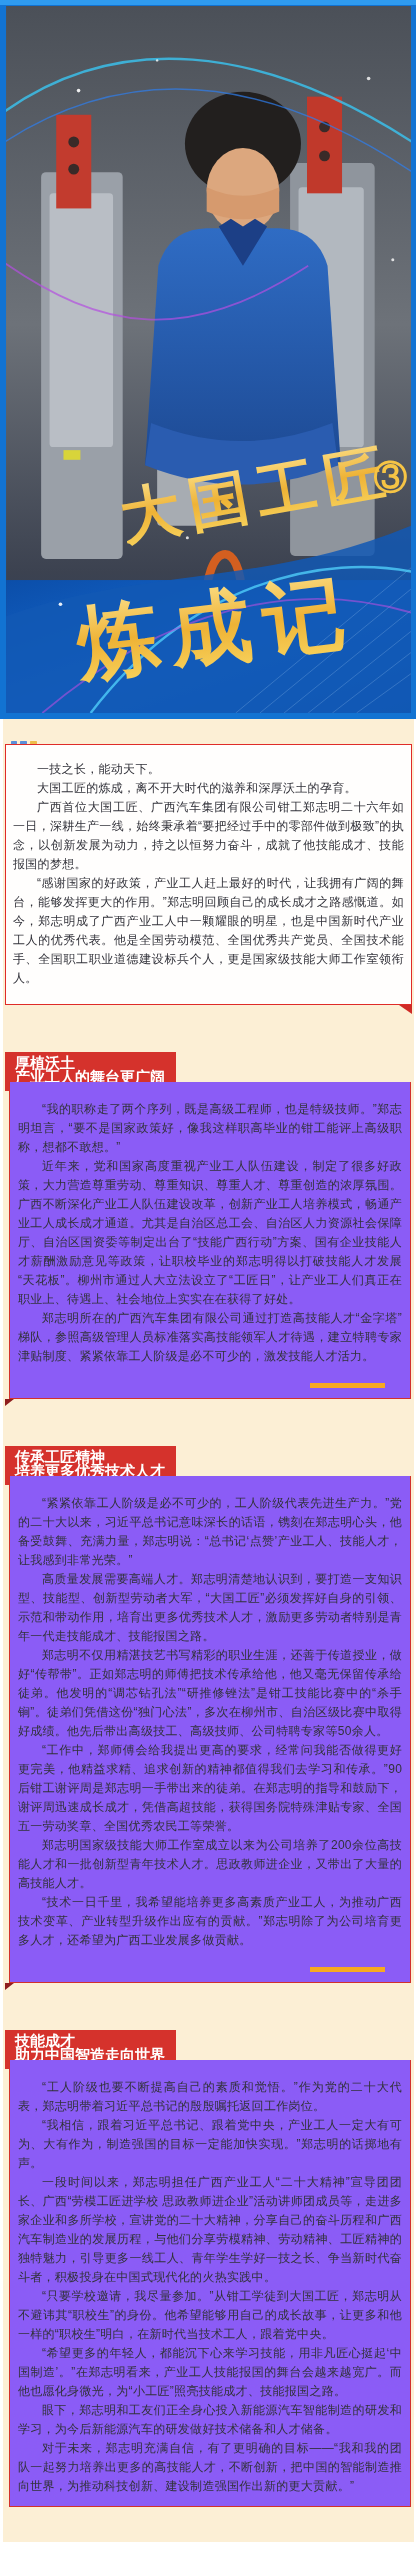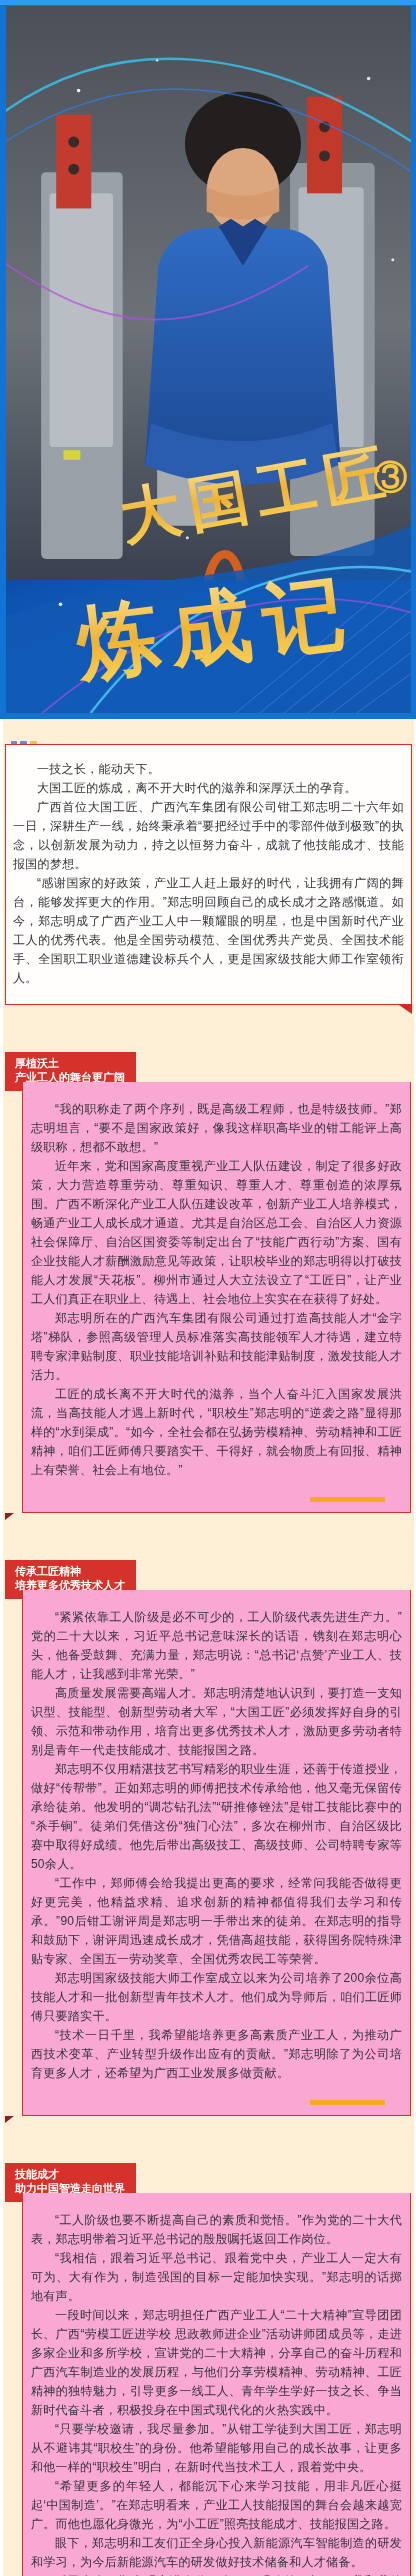--- a/index.html
+++ b/index.html
@@ -23,25 +23,25 @@
 
   
   .intro-box{position:relative;margin:0 1.8px;background:#fffefd;border:1.2px solid #df2b28;
              padding:15.7px 7.2px 15.7px 7.2px;box-sizing:border-box;}
   .intro-fold{position:absolute;right:-1.2px;bottom:-9.7px;width:0;height:0;
               border-top:9.7px solid #cf2b27;border-left:13.3px solid transparent;}
 
   
   .section{margin-top:47px;position:relative;}
   .badge{position:relative;z-index:0;display:inline-block;margin-left:2.4px;background:#d5322c;
-         color:#ffffff;font-weight:bold;font-size:11px;line-height:14px;
+         color:#ffffff;font-weight:bold;font-size:15px;line-height:14px;
          padding:4.2px 11px 7.2px 9.7px;min-width:104px;box-sizing:border-box;}
   .badge-fold{position:absolute;left:2.4px;top:100%;width:0;height:0;
               border-top:7.9px solid #8f1e1e;border-right:9px solid transparent;z-index:0;}
-  .content-box{position:relative;z-index:1;margin:-9px 3px 0 19px;background:#f9a8d4;
+  .content-box{position:relative;z-index:1;margin:-9px 3px 0 6px;background:#8b5cf6;
                border:1.2px solid #d2302c;border-top:none;
                padding:18px 7.9px 9.7px 7.9px;box-sizing:border-box;}
   .accent-bar{width:75px;height:4.8px;background:#f7a921;margin:17px 17px 0 auto;}
 
   
   .gold-title{font-family:"DejaVu Serif","Liberation Serif",serif;font-weight:bold;}
 </style>
 </head>
 <body>
 
@@ -159,40 +159,39 @@
   <div class="section">
     <div class="badge">
       <div>厚植沃土</div>
       <div>产业工人的舞台更广阔</div>
     </div>
     <div class="badge-fold"></div>
     <div class="content-box">
       <div>
           <p class="para">“我的职称走了两个序列，既是高级工程师，也是特级技师。”郑志明坦言，“要不是国家政策好，像我这样职高毕业的钳工能评上高级职称，想都不敢想。”</p>
           <p class="para">近年来，党和国家高度重视产业工人队伍建设，制定了很多好政策，大力营造尊重劳动、尊重知识、尊重人才、尊重创造的浓厚氛围。广西不断深化产业工人队伍建设改革，创新产业工人培养模式，畅通产业工人成长成才通道。尤其是自治区总工会、自治区人力资源社会保障厅、自治区国资委等制定出台了“技能广西行动”方案、国有企业技能人才薪酬激励意见等政策，让职校毕业的郑志明得以打破技能人才发展“天花板”。柳州市通过人大立法设立了“工匠日”，让产业工人们真正在职业上、待遇上、社会地位上实实在在获得了好处。</p>
-          <p class="para">郑志明所在的广西汽车集团有限公司通过打造高技能人才“金字塔”梯队，参照高级管理人员标准落实高技能领军人才待遇，建立特聘专家津贴制度、职业技能培训补贴和技能津贴制度，激发技能人才活力。</p>
-          <p class="para">工匠的成长离不开大时代的滋养，当个人奋斗汇入国家发展洪流，当高技能人才遇上新时代，“职校生”郑志明的“逆袭之路”显得那样的“水到渠成”。“如今，全社会都在弘扬劳模精神、劳动精神和工匠精神，咱们工匠师傅只要踏实干、干得好，就会物质上有回报、精神上有荣誉、社会上有地位。”</p>
+          <p class="para">郑志明所在的广西汽车集团有限公司通过打造高技能人才“金字塔”梯队，参照高级管理人员标准落实高技能领军人才待遇，建立特聘专家津贴制度、紧紧依靠工人阶级是必不可少的，激发技能人才活力。</p>
         </div>
       <div class="accent-bar"></div>
     </div>
   </div>
 
   <div class="section">
     <div class="badge">
       <div>传承工匠精神</div>
       <div>培养更多优秀技术人才</div>
     </div>
     <div class="badge-fold"></div>
     <div class="content-box">
       <div>
           <p class="para">“紧紧依靠工人阶级是必不可少的，工人阶级代表先进生产力。”党的二十大以来，习近平总书记意味深长的话语，镌刻在郑志明心头，他备受鼓舞、充满力量，郑志明说：“总书记‘点赞’产业工人、技能人才，让我感到非常光荣。”</p>
           <p class="para">高质量发展需要高端人才。郑志明清楚地认识到，要打造一支知识型、技能型、创新型劳动者大军，“大国工匠”必须发挥好自身的引领、示范和带动作用，培育出更多优秀技术人才，激励更多劳动者特别是青年一代走技能成才、技能报国之路。</p>
           <p class="para">郑志明不仅用精湛技艺书写精彩的职业生涯，还善于传道授业，做好“传帮带”。正如郑志明的师傅把技术传承给他，他又毫无保留传承给徒弟。他发明的“调芯钻孔法”“研推修锉法”是钳工技能比赛中的“杀手锏”。徒弟们凭借这份“独门心法”，多次在柳州市、自治区级比赛中取得好成绩。他先后带出高级技工、高级技师、公司特聘专家等50余人。</p>
           <p class="para">“工作中，郑师傅会给我提出更高的要求，经常问我能否做得更好更完美，他精益求精、追求创新的精神都值得我们去学习和传承。”90后钳工谢评周是郑志明一手带出来的徒弟。在郑志明的指导和鼓励下，谢评周迅速成长成才，凭借高超技能，获得国务院特殊津贴专家、全国五一劳动奖章、全国优秀农民工等荣誉。</p>
-          <p class="para">郑志明国家级技能大师工作室成立以来为公司培养了200余位高技能人才和一批创新型青年技术人才。他们成为导师后，咱们工匠师傅只要踏实干。</p>
+          <p class="para">郑志明国家级技能大师工作室成立以来为公司培养了200余位高技能人才和一批创新型青年技术人才。思政教师进企业，又带出了大量的高技能人才。</p>
           <p class="para">“技术一日千里，我希望能培养更多高素质产业工人，为推动广西技术变革、产业转型升级作出应有的贡献。”郑志明除了为公司培育更多人才，还希望为广西工业发展多做贡献。</p>
         </div>
       <div class="accent-bar"></div>
     </div>
   </div>
 
   <div class="section">
     <div class="badge">
       <div>技能成才</div>
       <div>助力中国智造走向世界</div>

